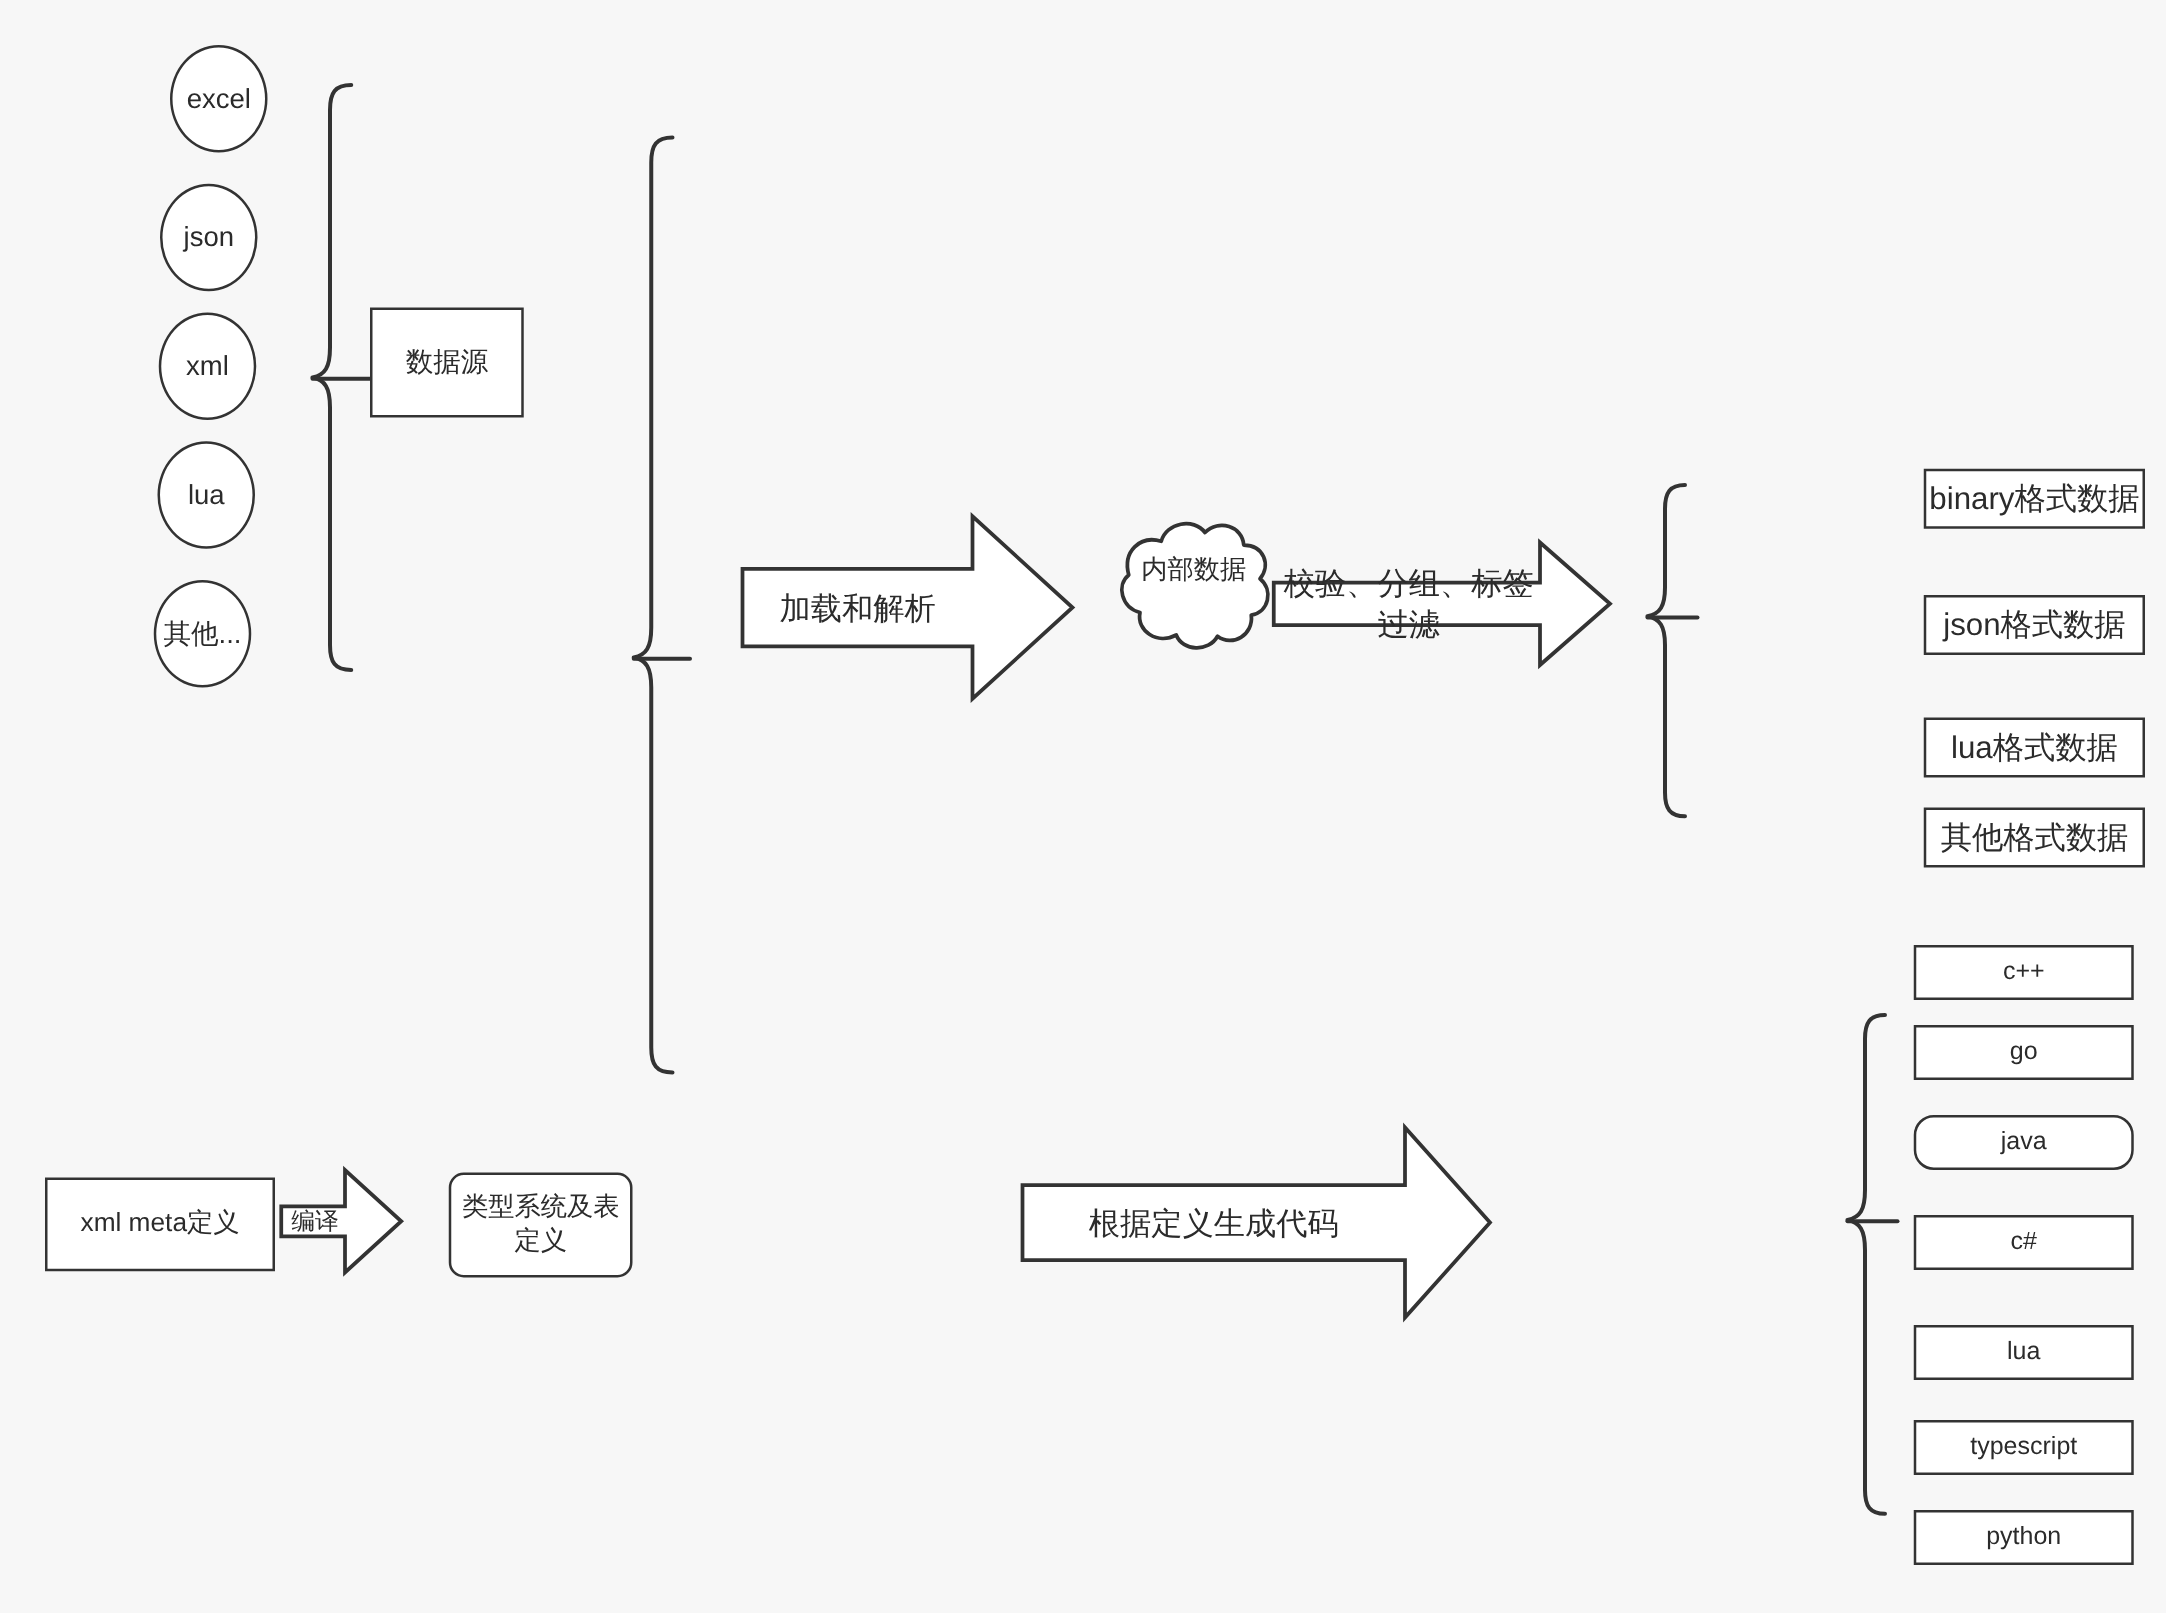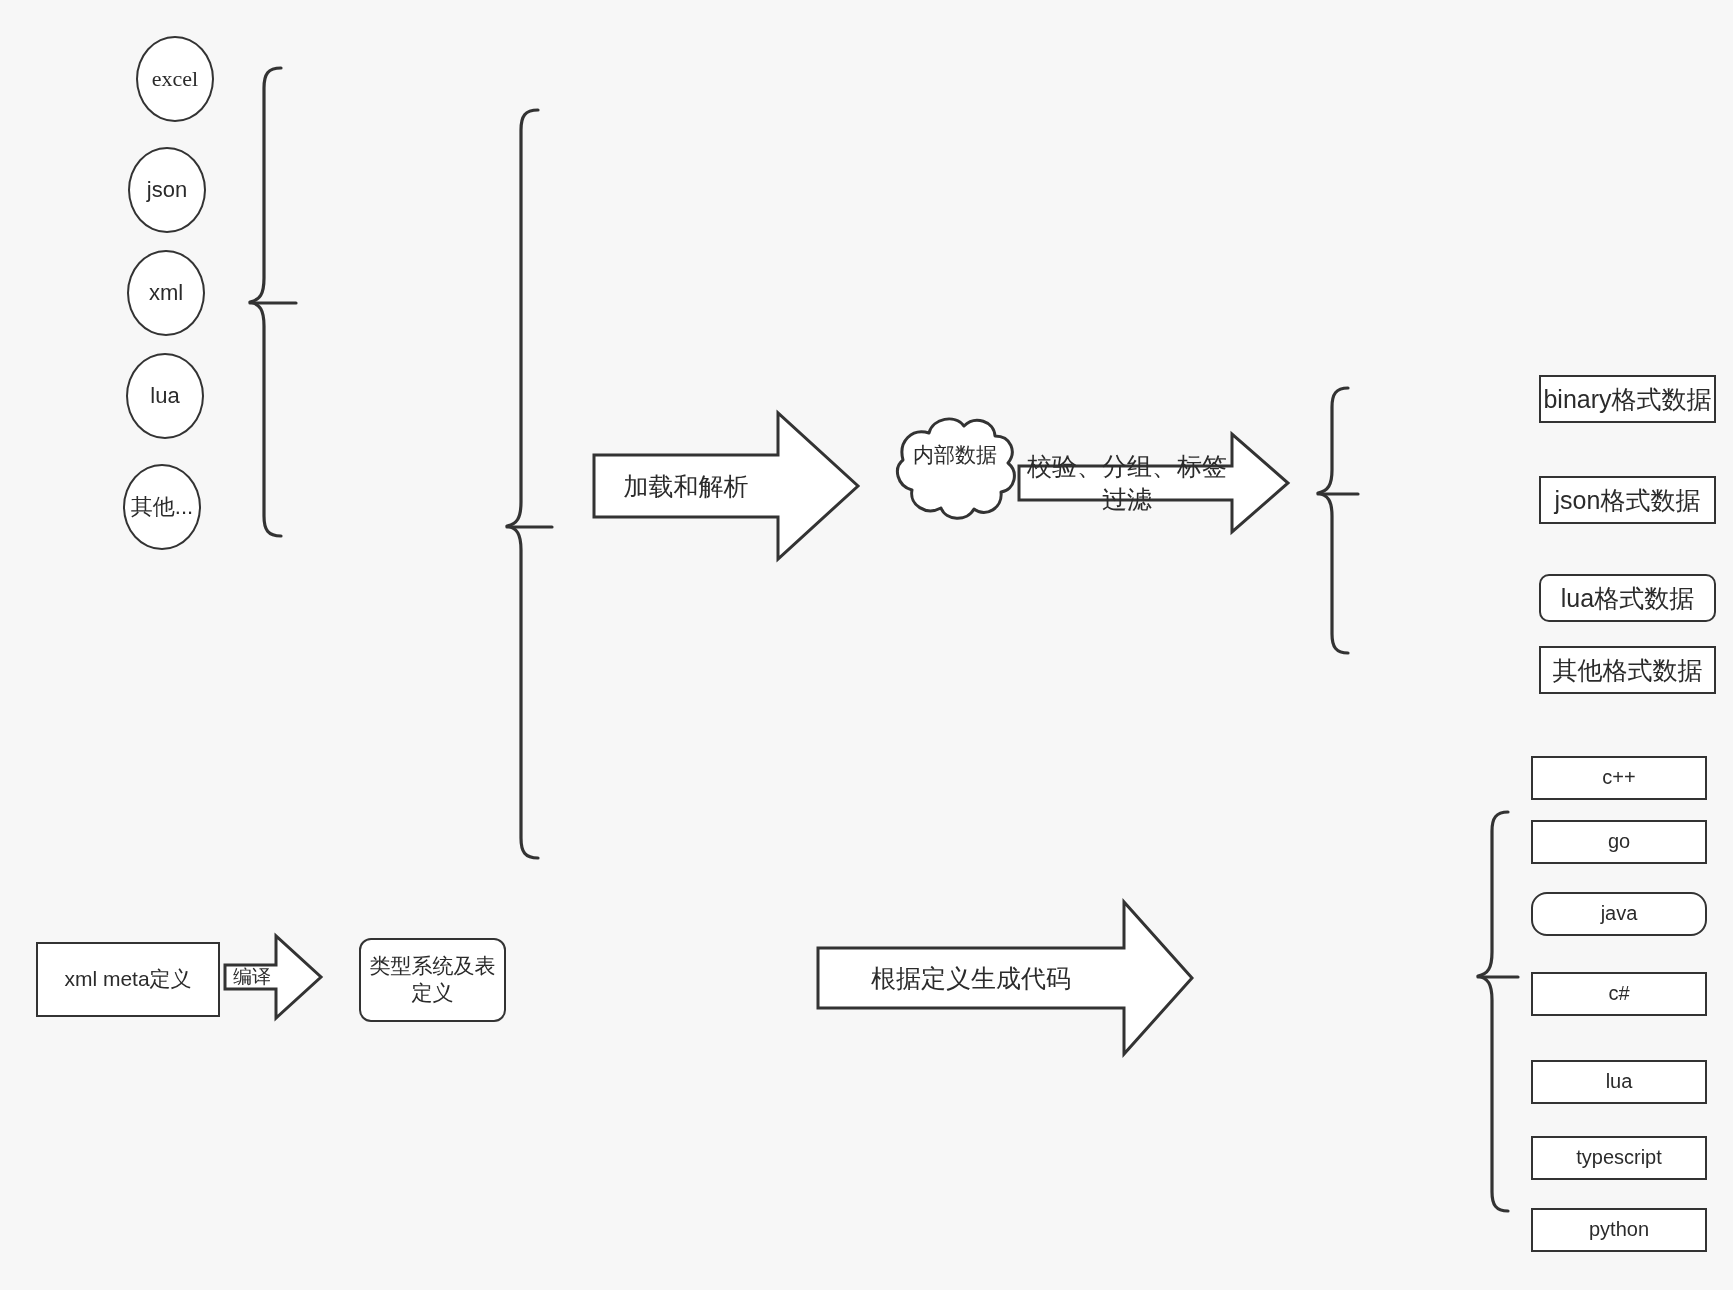--- a/index.html
+++ b/index.html
@@ -170,36 +170,39 @@
                C 1496 812 1492 818 1492 831
                L 1492 952
                C 1492 968 1488 974 1478 976
                C 1488 978 1492 984 1492 1000
                L 1492 1192
                C 1492 1205 1496 1211 1508 1211" fill="none" stroke="#333333" stroke-width="3.2" stroke-linecap="round" stroke-linejoin="round"></path>
       <line x1="1478" y1="977" x2="1518" y2="977" stroke="#333333" stroke-width="3.2" stroke-linecap="round"></line>
     </g>
   </svg>
 
-  <div class="node ellipse" style="left:136px; top:36px; width:78px; height:86px;font-family:Liberation Serif, serif;">
+  <div class="node ellipse" style="left:136px; top:36px; width:78px; height:86px;">
     <span>excel</span>
   </div>
   <div class="node ellipse" style="left:128px; top:147px; width:78px; height:86px;">
     <span>json</span>
   </div>
   <div class="node ellipse" style="left:127px; top:250px; width:78px; height:86px;">
     <span>xml</span>
   </div>
   <div class="node ellipse" style="left:126px; top:353px; width:78px; height:86px;">
     <span>lua</span>
   </div>
   <div class="node ellipse" style="left:123px; top:464px; width:78px; height:86px;">
     <span>其他...</span>
   </div>
 
+  <div class="node rect" style="left:296px; top:246px; width:123px; height:88px;">
+    <span>数据源</span>
+  </div>
 
   <div class="arrow-label" style="left:594px; top:458px; width:184px; height:56px;">
     <span>加载和解析</span>
   </div>
 
   <div class="cloud-label" style="left:895px; top:434px; width:120px; height:42px;">
     <span>内部数据</span>
   </div>
 
   <div class="arrow-label" style="left:1019px; top:465px; width:216px; height:36px;">
@@ -213,21 +216,21 @@
   <div class="arrow-label" style="left:818px; top:948px; width:306px; height:60px;">
     <span>根据定义生成代码</span>
   </div>
 
   <div class="node outbox" style="left:1539px; top:375px; width:177px; height:48px;">
     <span>binary格式数据</span>
   </div>
   <div class="node outbox" style="left:1539px; top:476px; width:177px; height:48px;">
     <span>json格式数据</span>
   </div>
-  <div class="node outbox" style="left:1539px; top:574px; width:177px; height:48px;border-radius:10px;">
+  <div class="node outbox" style="left:1539px; top:574px; width:177px; height:48px;">
     <span>lua格式数据</span>
   </div>
   <div class="node outbox" style="left:1539px; top:646px; width:177px; height:48px;">
     <span>其他格式数据</span>
   </div>
 
   <div class="node rect" style="left:36px; top:942px; width:184px; height:75px; font-size:21px;">
     <span>xml meta定义</span>
   </div>
 

